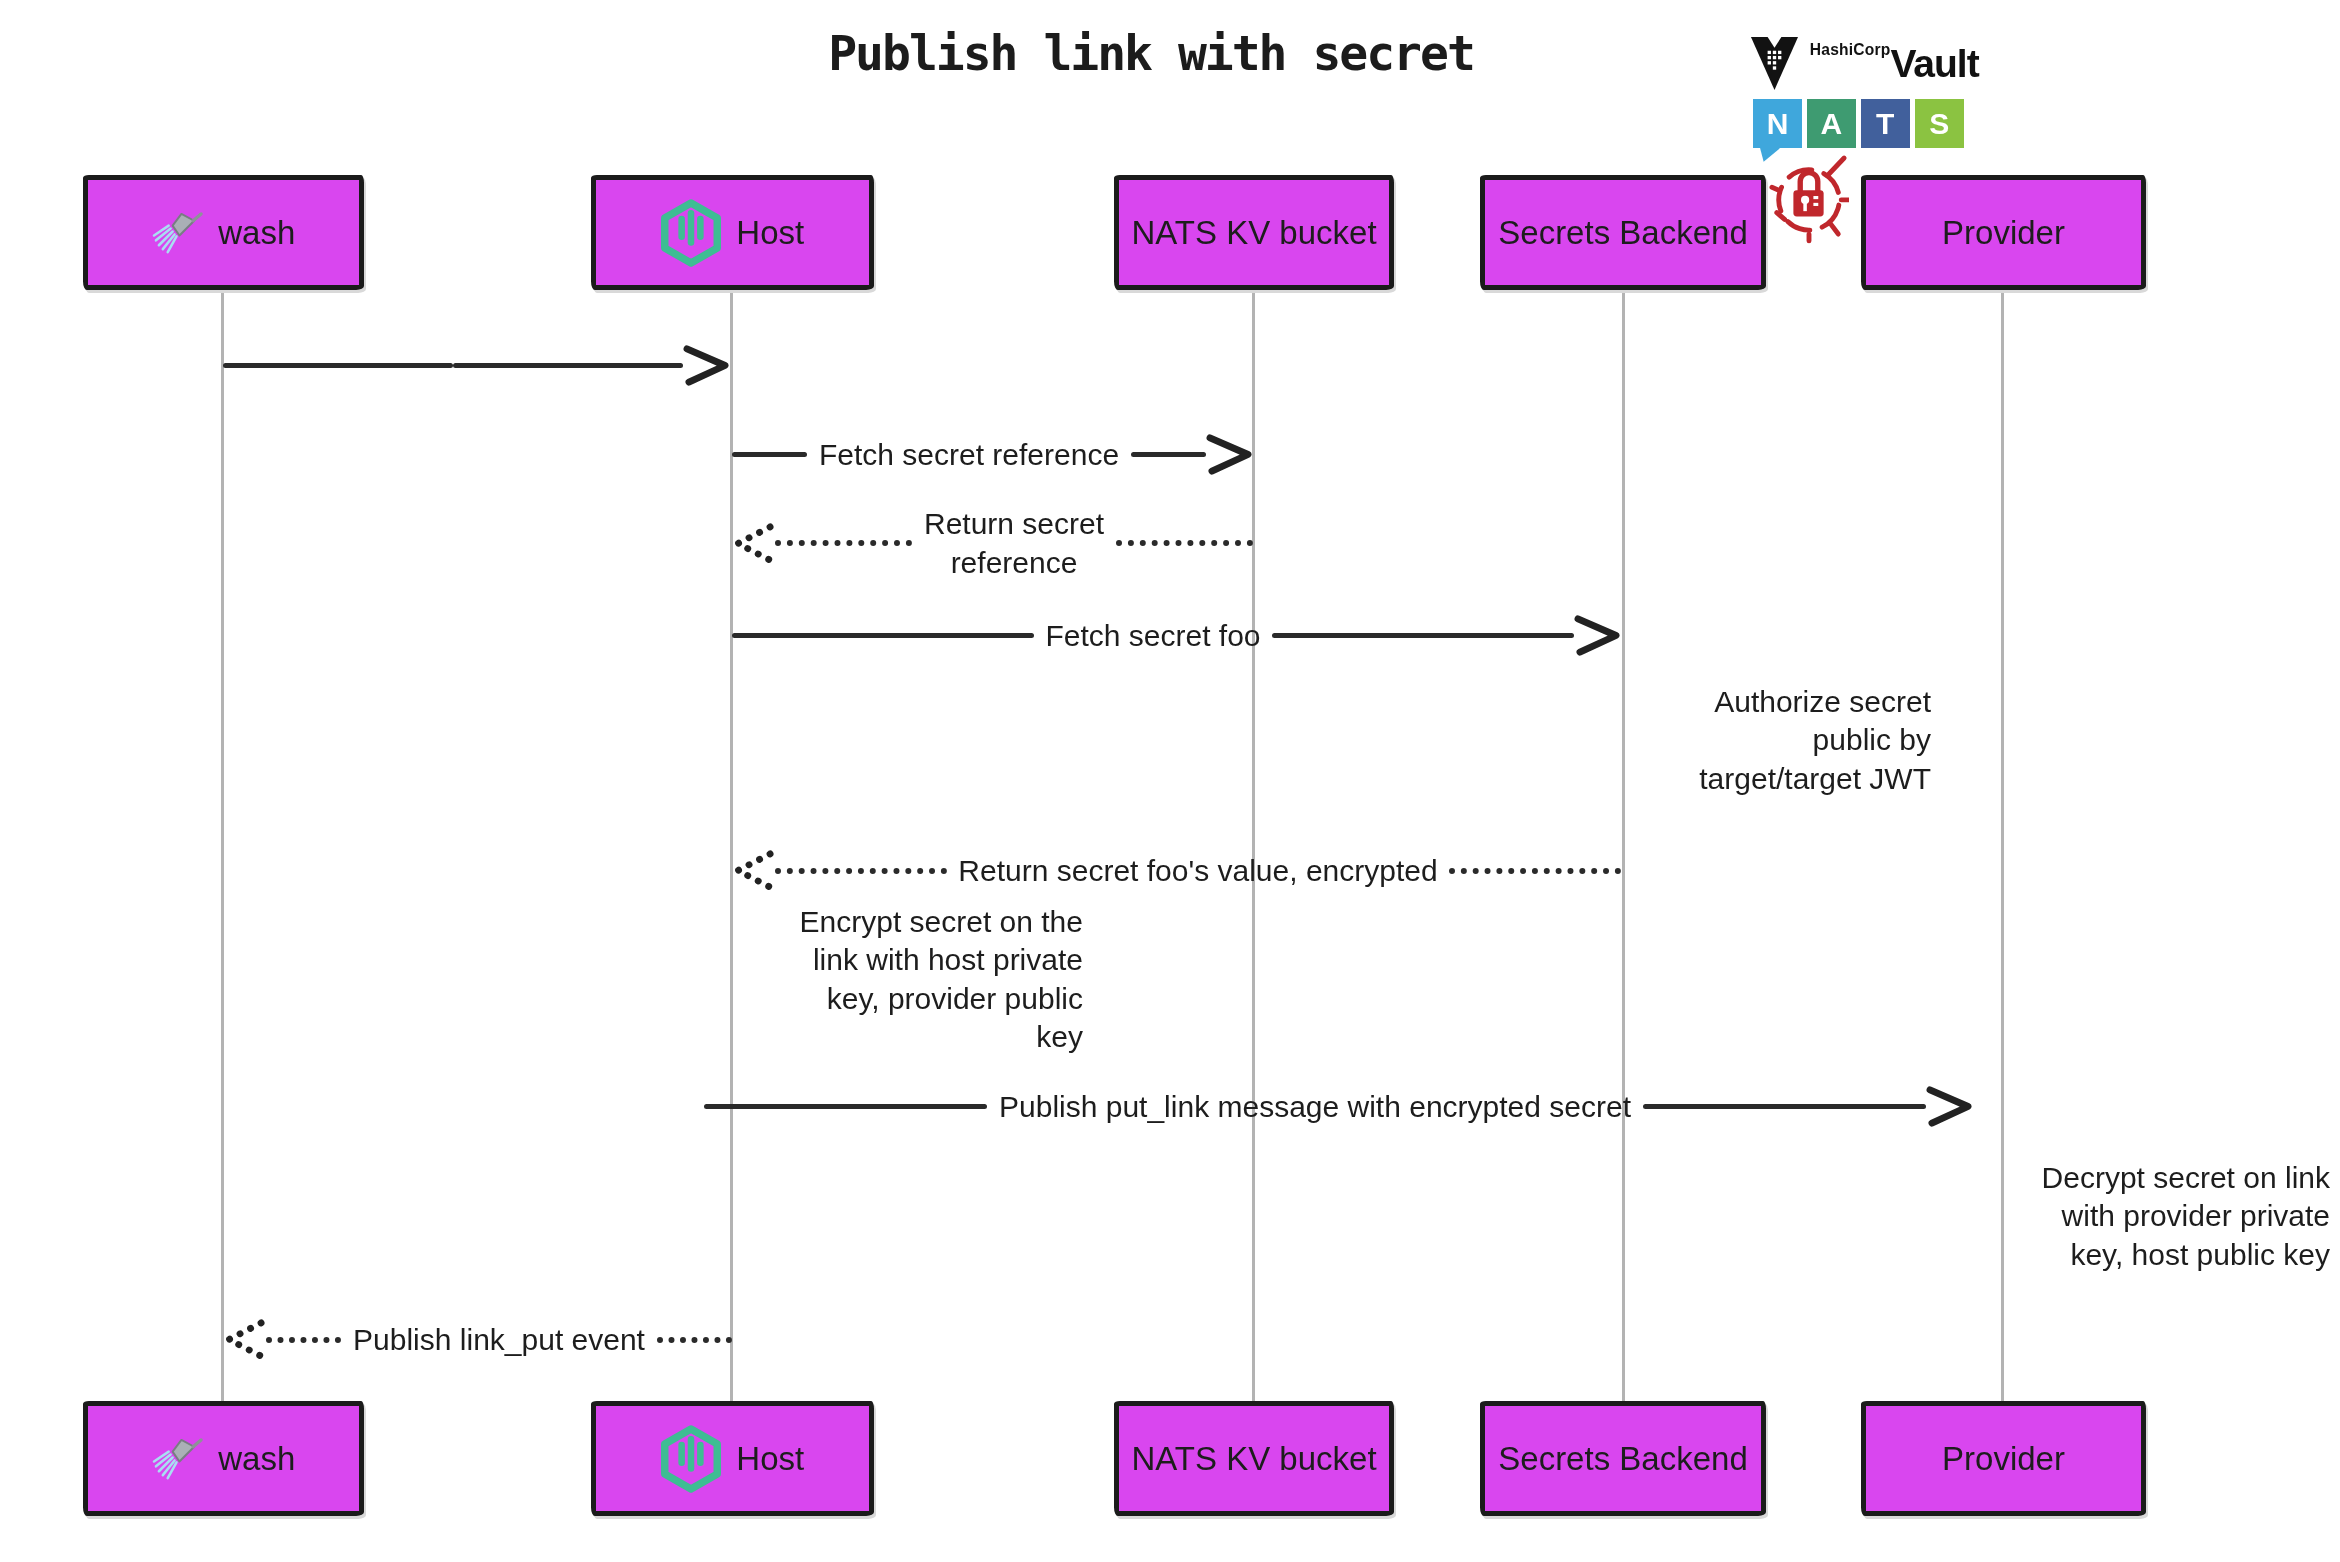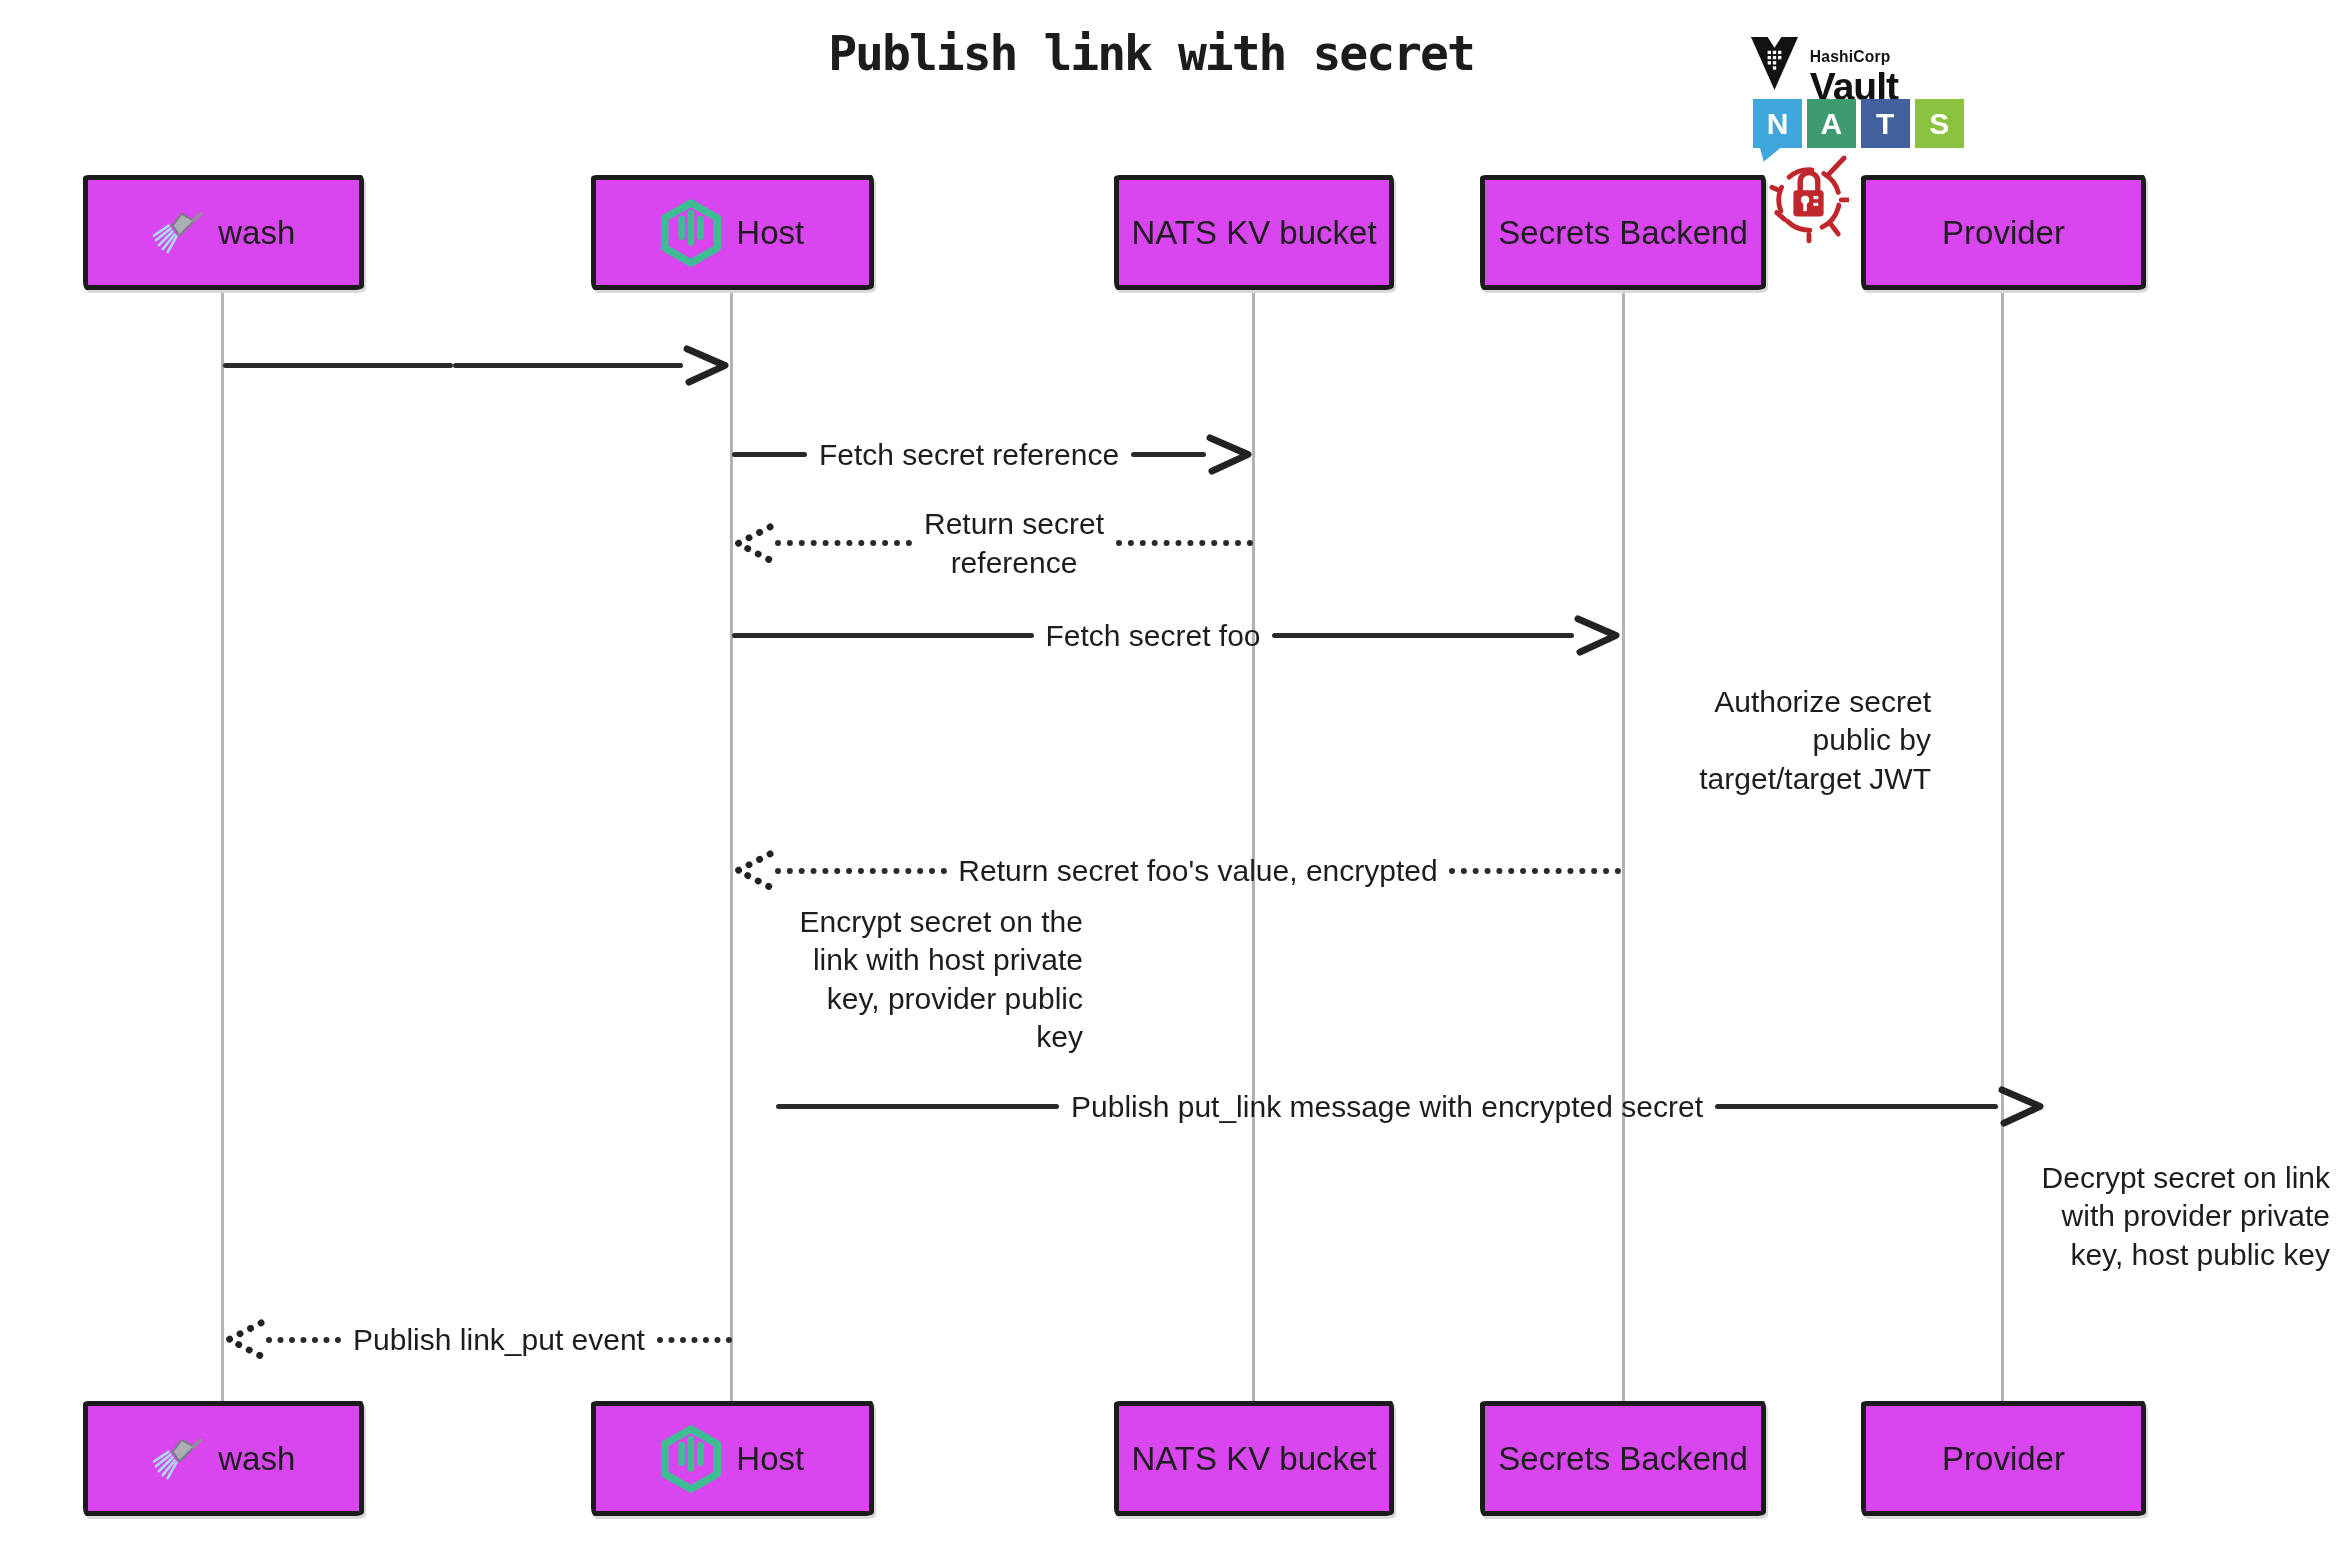--- a/index.html
+++ b/index.html
@@ -6,21 +6,21 @@
   .canvas{position:relative;width:2341px;height:1562px;background:#ffffff;overflow:hidden;
           font-family:"Liberation Sans",sans-serif;color:#1d1d1d;}
 
   
   .title{position:absolute;left:644px;top:25px;width:1014px;text-align:center;
          font-family:"DejaVu Sans Mono",monospace;font-weight:700;font-size:48px;
          letter-spacing:-2px;color:#1c1c1c;white-space:nowrap;}
 
   
   .vault-logo{position:absolute;left:1749px;top:35px;display:flex;align-items:flex-start;gap:9.8px;}
-  .vault-text{display:flex;flex-direction:column;line-height:1;margin-top:14px;justify-content:flex-end;}
+  .vault-text{display:flex;flex-direction:row;line-height:1;margin-top:7px;justify-content:flex-end;}
   .vault-brand{font-size:15.6px;font-weight:700;color:#121212;letter-spacing:0.2px;}
   .vault-product{font-size:39px;font-weight:700;color:#121212;margin-top:2px;letter-spacing:-1px;}
 
   .nats-logo{position:absolute;left:1753px;top:99px;display:flex;gap:4.9px;}
   .nats-tile{position:relative;width:49px;height:49px;display:flex;align-items:center;justify-content:center;
              color:#fff;font-weight:700;font-size:30px;font-family:"Liberation Sans",sans-serif;}
   .nats-tail{position:absolute;left:6.8px;bottom:-13.7px;width:21.5px;height:14.6px;}
 
   .lock-icon{position:absolute;left:1769px;top:150px;}
 
@@ -216,21 +216,21 @@
     <div class="seg dotted"></div>
   </div>
 
   <div class="note" style="left:712px;top:903px;width:371px">
     <div>Encrypt secret on the</div>
     <div>link with host private</div>
     <div>key, provider public</div>
     <div>key</div>
   </div>
 
-  <div class="msg" style="left:776px;top:1077px;width:1269px;height:59px">
+  <div class="msg" style="left:704px;top:1077px;width:1269px;height:59px">
     <div class="seg solid"></div>
     <div class="mlabel">
       <span>Publish put_link message with encrypted secret</span>
     </div>
     <div class="seg solid"></div>
     <svg class="ah" width="47" height="43" viewBox="0 0 48 44">
       <path d="M4 5 L43 22 L6 39" fill="none" stroke="#222" stroke-width="7" stroke-linecap="round" stroke-linejoin="round"></path>
     </svg>
   </div>
 

